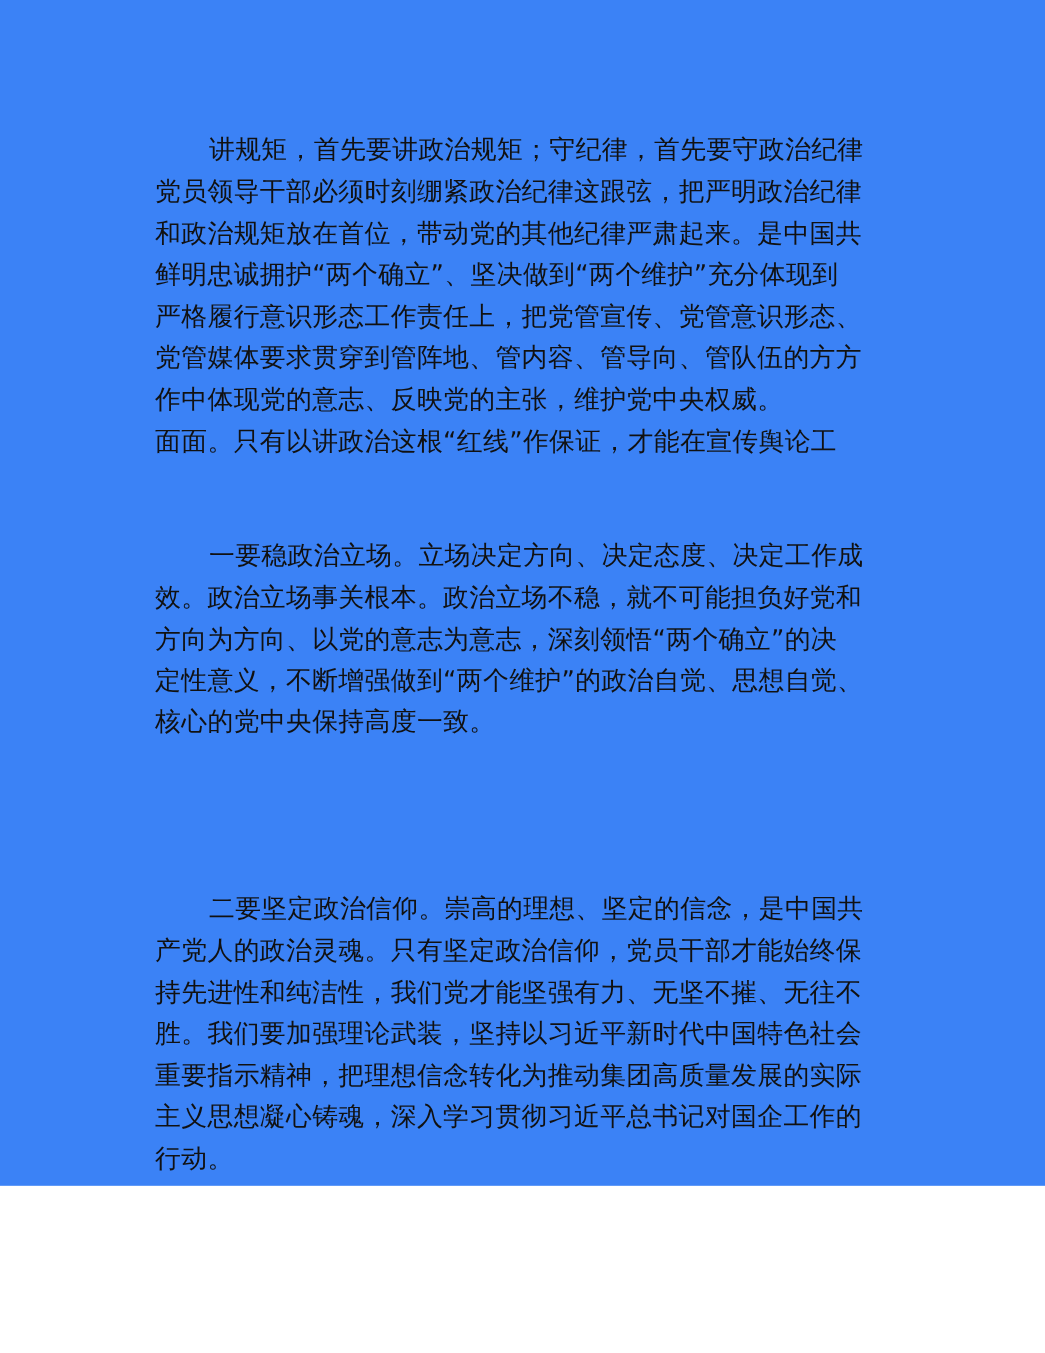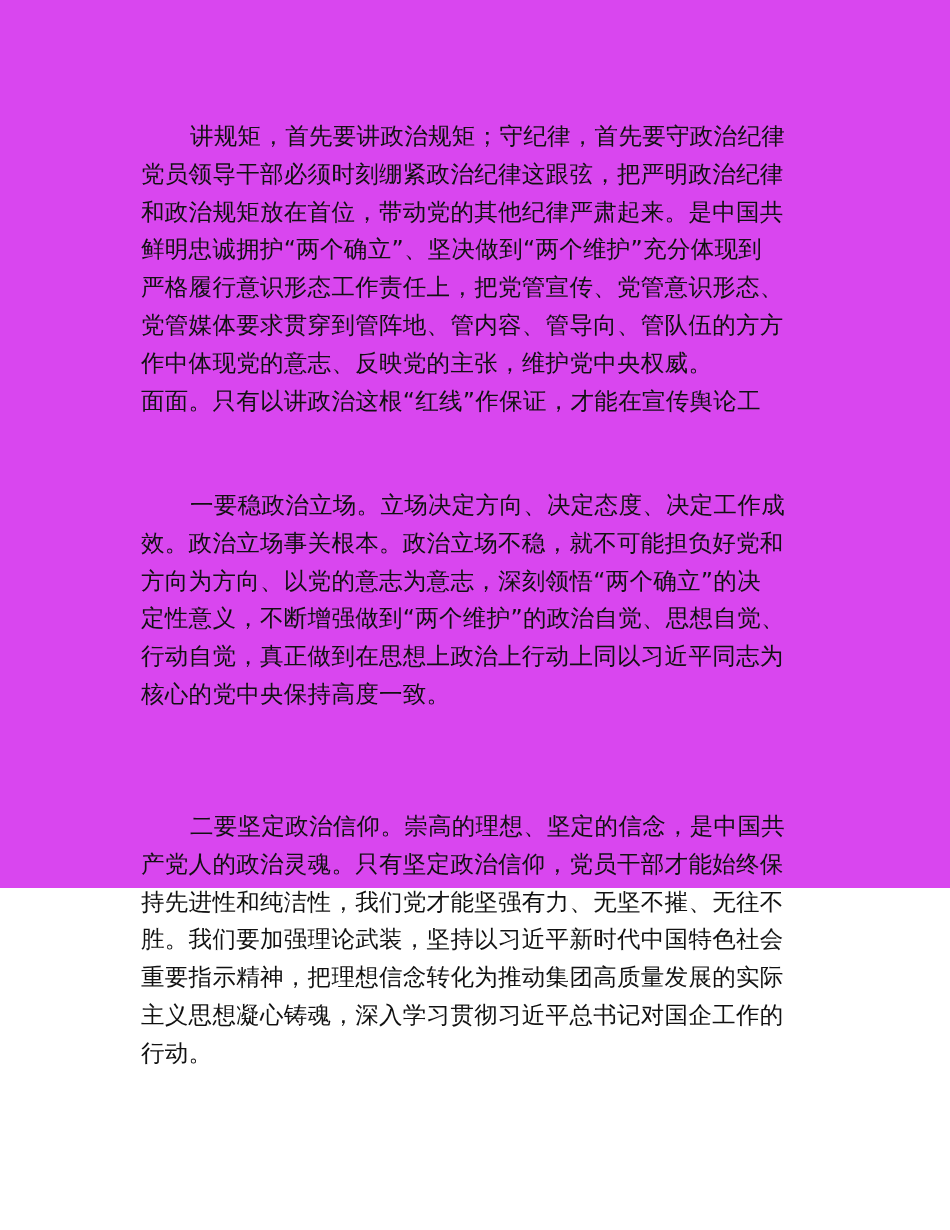--- a/index.html
+++ b/index.html
@@ -13,22 +13,22 @@
       position: relative;
       overflow: hidden;
       font-family: "DejaVu Sans", "Liberation Sans", sans-serif;
       color: #111111;
     }
     .page {
       position: absolute;
       left: 0;
       top: 0;
       width: 950px;
-      height: 888px;
-      background: #d946ef;
+      height: 1078px;
+      background: #3b82f6;
     }
     .para {
       position: absolute;
       left: 141px;
       width: 720px;
       margin: 0;
     }
     .line {
       display: block;
       white-space: nowrap;
@@ -58,21 +58,20 @@
     <span class="line">党管媒体要求贯穿到管阵地、管内容、管导向、管队伍的方方</span>
     <span class="line">作中体现党的意志、反映党的主张，维护党中央权威。</span>
     <span class="line">面面。只有以讲政治这根“红线”作保证，才能在宣传舆论工</span>
   </div>
 
   <div class="para" id="p2">
     <span class="line indent">一要稳政治立场。立场决定方向、决定态度、决定工作成</span>
     <span class="line">效。政治立场事关根本。政治立场不稳，就不可能担负好党和</span>
     <span class="line">方向为方向、以党的意志为意志，深刻领悟“两个确立”的决</span>
     <span class="line">定性意义，不断增强做到“两个维护”的政治自觉、思想自觉、</span>
-    <span class="line">行动自觉，真正做到在思想上政治上行动上同以习近平同志为</span>
     <span class="line">核心的党中央保持高度一致。</span>
   </div>
 
   <div class="para" id="p3">
     <span class="line indent">二要坚定政治信仰。崇高的理想、坚定的信念，是中国共</span>
     <span class="line">产党人的政治灵魂。只有坚定政治信仰，党员干部才能始终保</span>
     <span class="line">持先进性和纯洁性，我们党才能坚强有力、无坚不摧、无往不</span>
     <span class="line">胜。我们要加强理论武装，坚持以习近平新时代中国特色社会</span>
     <span class="line">重要指示精神，把理想信念转化为推动集团高质量发展的实际</span>
     <span class="line">主义思想凝心铸魂，深入学习贯彻习近平总书记对国企工作的</span>

